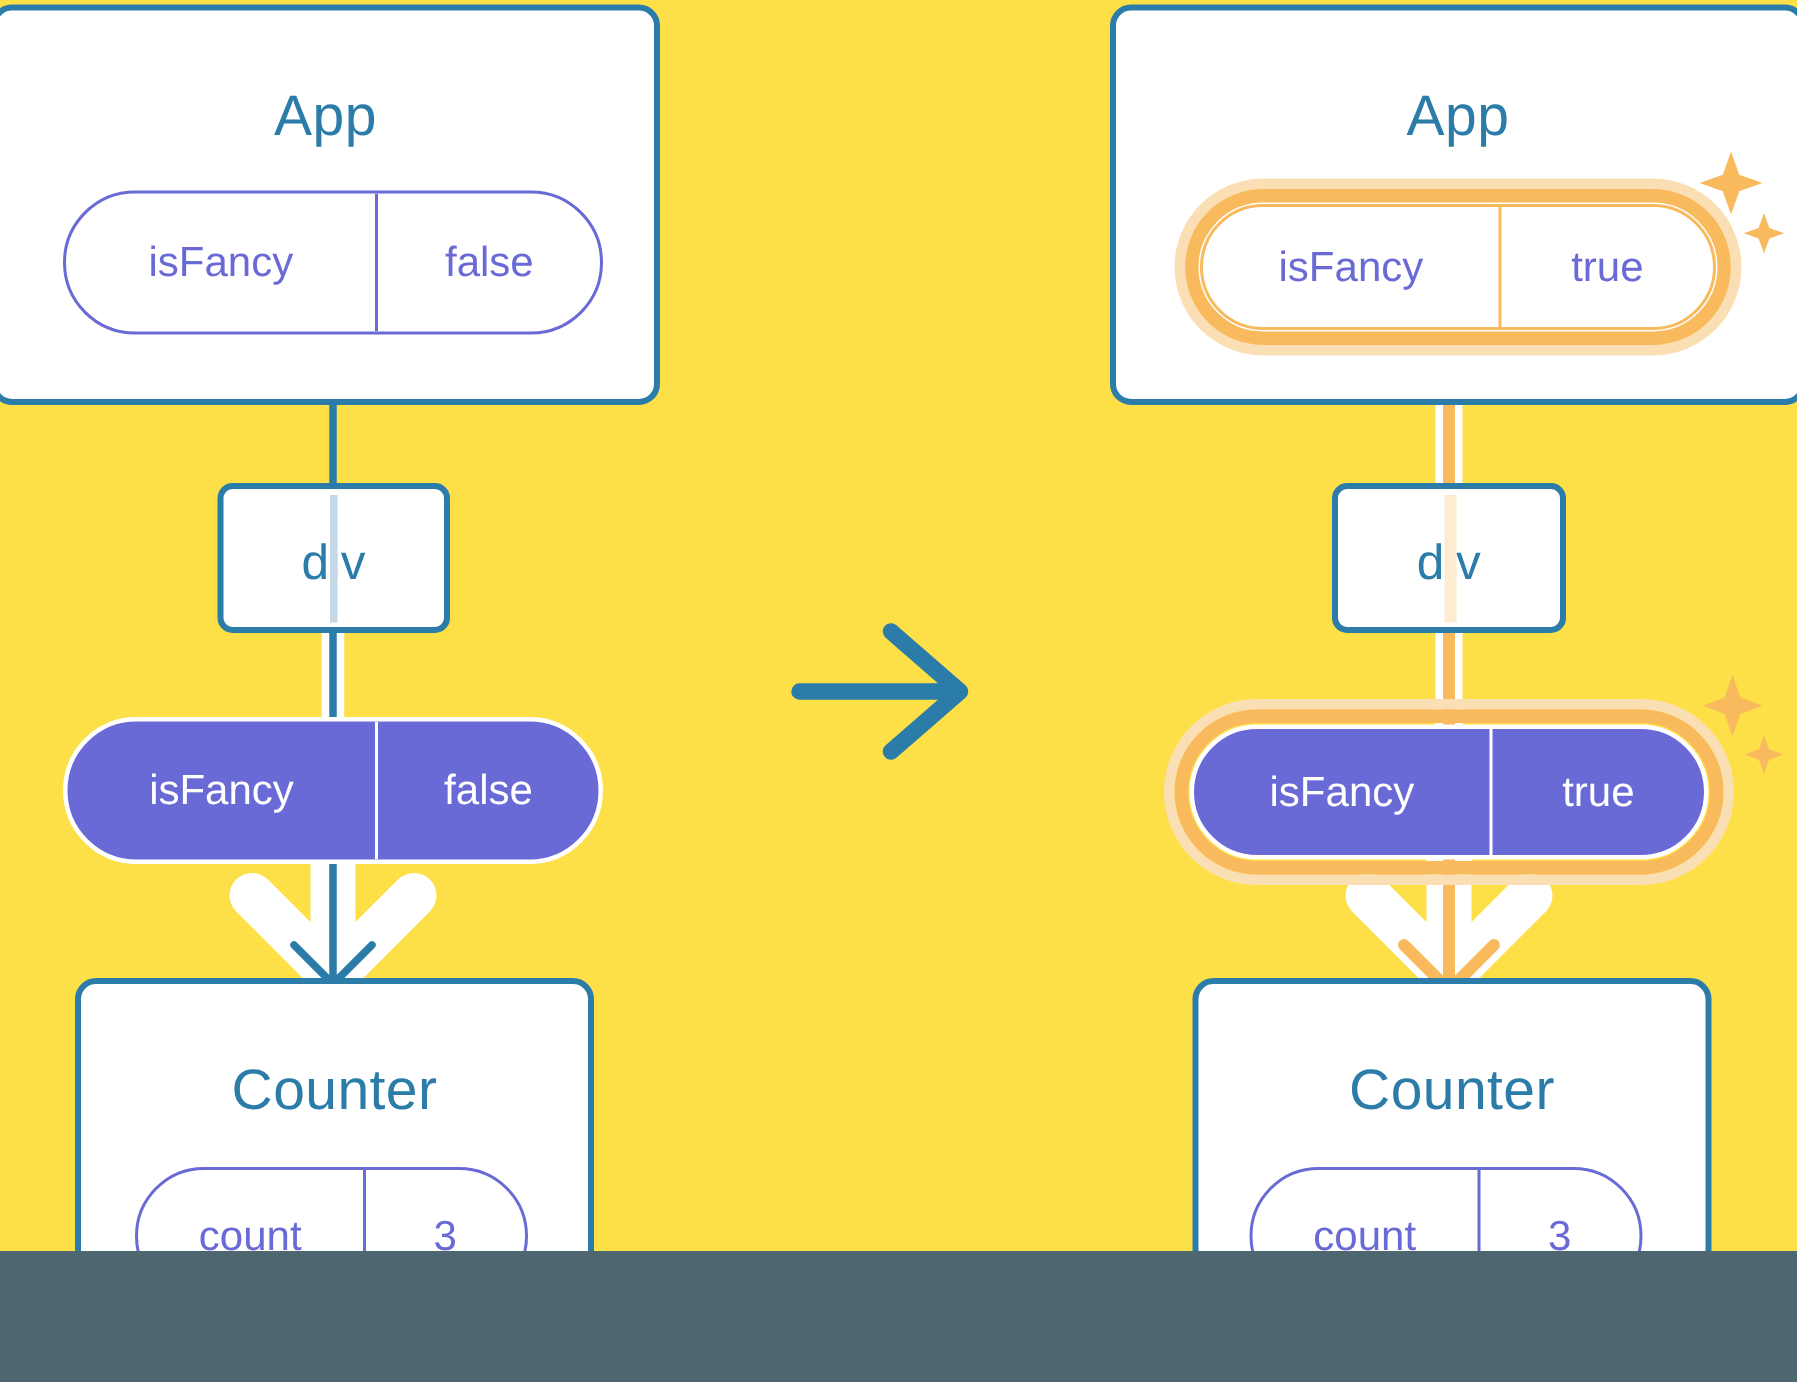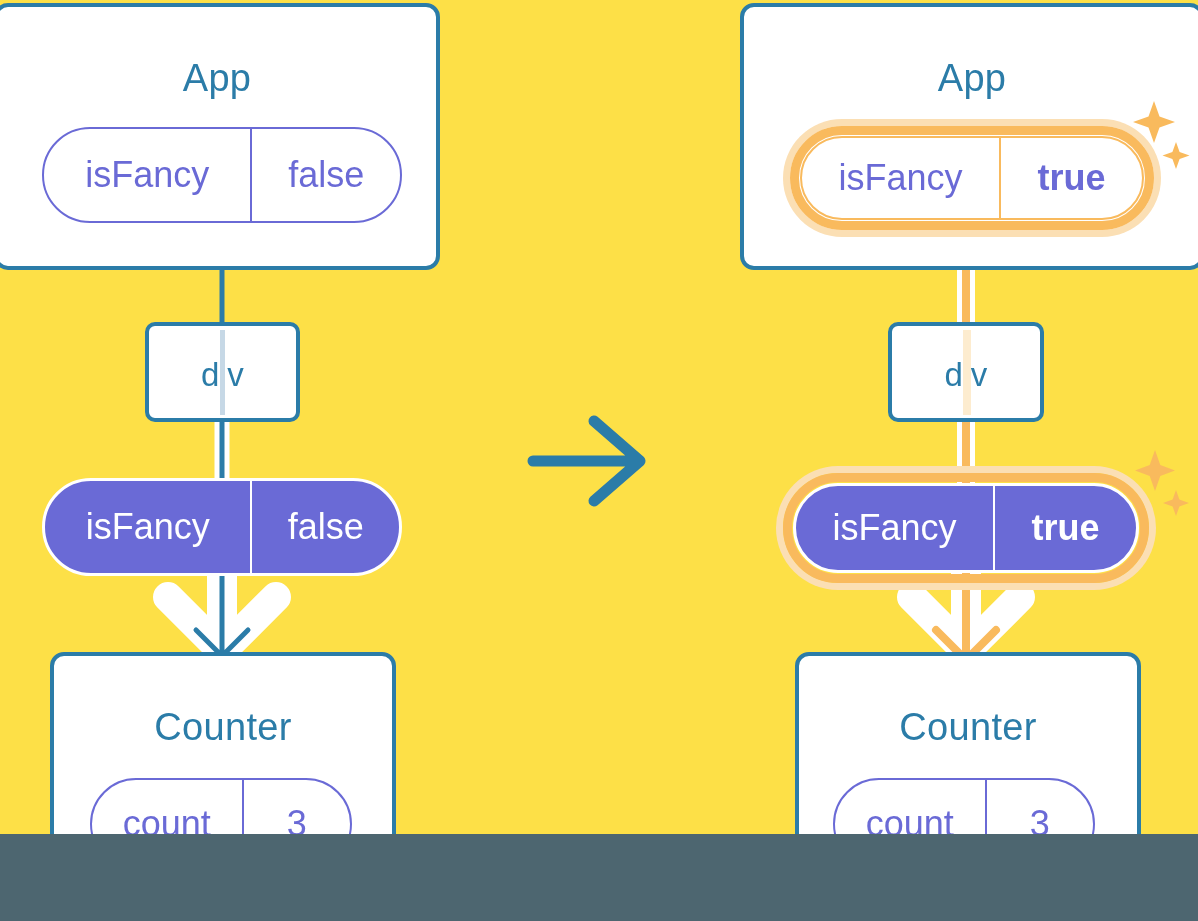--- a/index.html
+++ b/index.html
@@ -82,26 +82,26 @@
   .pill.filled .cell.val {
     border-left: 2px solid #ffffff;
   }
   .pill.outline .cell {
     color: #6a6ad6;
   }
   .pill.filled .cell {
     color: #ffffff;
   }
   .pill .txt {
-    font-size: 36px;
+    font-size: 28px;
     line-height: 1;
     white-space: nowrap;
   }
   .pill .txt.bold {
-    font-weight: 700;
+    font-weight: 400;
   }
   
   .ring {
     position: absolute;
     border-radius: 999px;
     box-sizing: border-box;
     border: 9px solid #f9ba5d;
     box-shadow: 0 0 0 7px #fbdfb4;
     pointer-events: none;
   }

